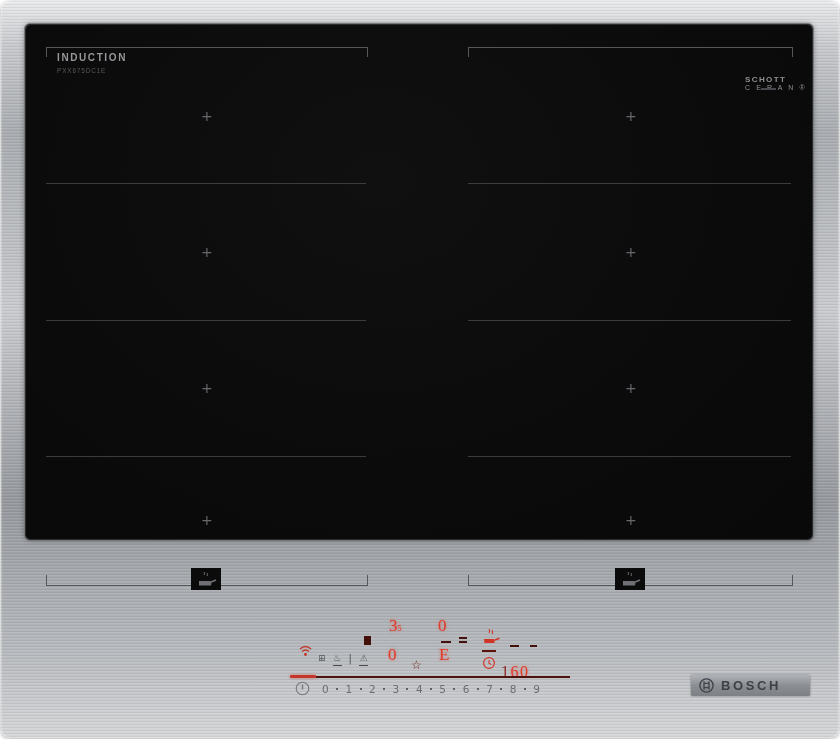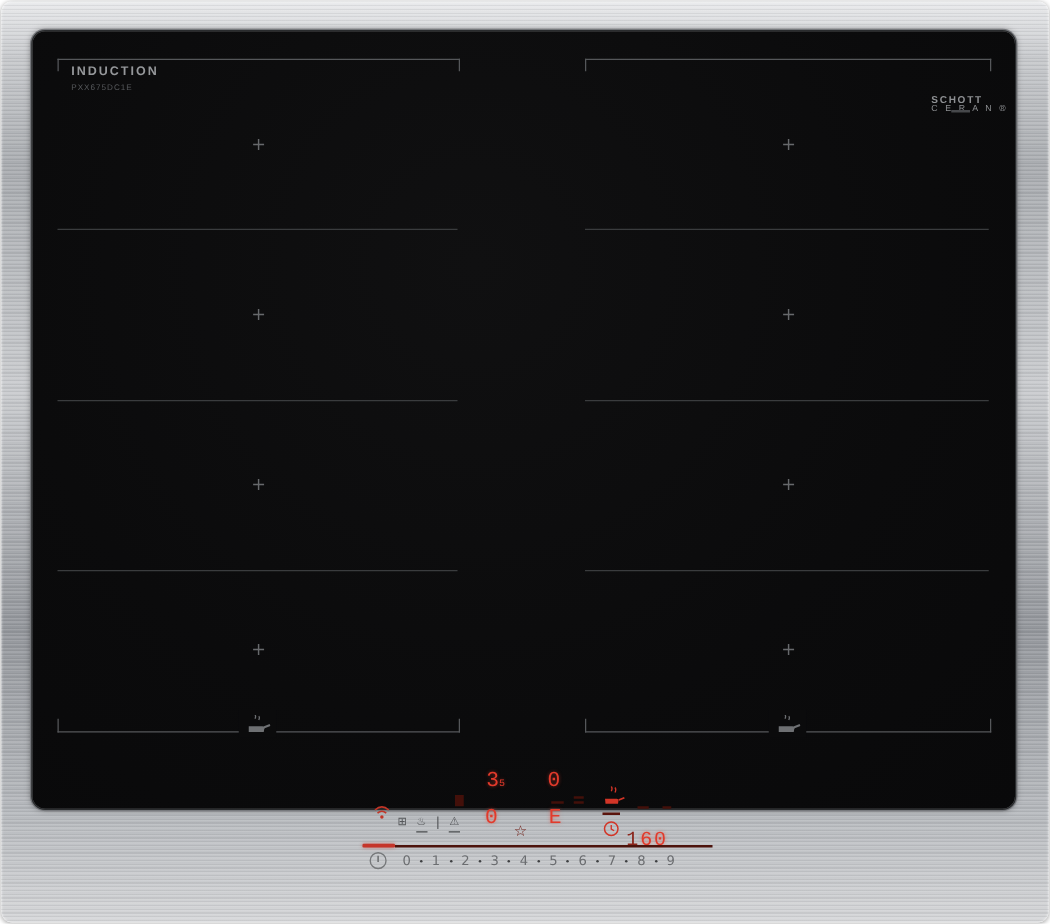--- a/index.html
+++ b/index.html
@@ -8,21 +8,21 @@
 
   
   .frame{position:absolute;inset:1px;border-radius:9px;
     background:linear-gradient(180deg,#e9eaec 0%,#c7c9cc 6%,#a8abaf 18%,#c9cbce 42%,#94979c 68%,#b6b9bd 88%,#d6d7d9 100%);
     box-shadow:0 1px 4px rgba(0,0,0,.35), inset 0 0 2px rgba(255,255,255,.9);}
   .frame::before{content:"";position:absolute;inset:0;border-radius:inherit;
     background:repeating-linear-gradient(0deg,
       rgba(255,255,255,.10) 0 1px, rgba(40,42,45,.07) 1px 2px, rgba(255,255,255,0) 2px 3px);}
 
   
-  .glass{position:absolute;left:26px;top:25px;width:786px;height:622px;border-radius:10px;
+  .glass{position:absolute;left:26px;top:25px;width:786px;height:514px;border-radius:4px;
     background:radial-gradient(ellipse at 45% 30%, #101011 0%, #0b0b0c 60%, #09090a 100%);
     box-shadow:0 0 0 1px #2a2c2e, 0 0 0 2px #77797d, 0 0 6px rgba(0,0,0,.6);}
 
   
   .bracket-top{position:absolute;height:9px;
     border-top:1px solid #55575a;border-left:1px solid #55575a;border-right:1px solid #55575a;}
   .bracket-bottom{position:absolute;height:10px;
     border-bottom:1px solid #55575a;border-left:1px solid #55575a;border-right:1px solid #55575a;}
   .divider{position:absolute;height:1px;background:#3a3c3e;}
   .plus{position:absolute;color:#67696c;font-size:14px;font-weight:400;line-height:1;
@@ -33,21 +33,21 @@
   
   .induction{position:absolute;left:57px;top:52px;color:#95979a;font-size:10px;
              letter-spacing:1.6px;font-weight:600;}
   .model{position:absolute;left:57px;top:66px;color:#57595c;font-size:6.5px;letter-spacing:.8px;}
   .schott{position:absolute;left:745px;top:55px;color:#8e9093;text-align:left;line-height:1.15;}
   .schott .l1{font-size:8px;letter-spacing:1.4px;font-weight:700;margin-top:20px;}
   .schott .l2{font-size:7px;letter-spacing:2.1px;}
   .schott-sub{position:absolute;left:761px;top:88px;width:15px;height:2px;background:#46484b;}
 
   
-  .seg{position:absolute;font-family:Liberation Mono, monospace;
+  .seg{position:absolute;font-family:Liberation Serif, serif;
        color:#e23a2b;text-shadow:0 0 3px rgba(226,58,43,.55);line-height:1;text-align:center;}
   .seg .sub{font-size:8px;vertical-align:baseline;}
   .seg-dim{color:#8a251b;text-shadow:none;}
   .star{position:absolute;color:#6e1a12;font-size:12px;line-height:1;
         font-family:"DejaVu Sans",sans-serif;}
   .dim-block{position:absolute;background:#43100a;}
   .icon-cluster{position:absolute;left:318px;top:654px;display:flex;gap:7px;align-items:flex-start;
         color:#55575a;font-size:9px;line-height:1;font-family:"DejaVu Sans",sans-serif;}
   .icon-cluster .col{display:flex;flex-direction:column;align-items:center;gap:2px;}
   .icon-cluster .ubar{width:9px;height:1px;background:#4a4c4e;}
@@ -200,13 +200,22 @@
       <i class="sep"></i>
     <span>6</span>
       <i class="sep"></i>
     <span>7</span>
       <i class="sep"></i>
     <span>8</span>
       <i class="sep"></i>
     <span>9</span>
   </div>
 
+  <div class="bosch-bar">
+    <span>
+      <svg width="15" height="15" viewBox="0 0 15 15" style="display:block;">
+        <circle cx="7.5" cy="7.5" r="6.6" stroke="#41464d" stroke-width="1.4" fill="none"></circle>
+        <path d="M5 3.2 v8.6 M10 3.2 v8.6 M5 5.4 h5 M5 9.6 h5" stroke="#41464d" stroke-width="1.3" fill="none"></path>
+      </svg>
+    </span>
+    <span class="bosch-text">BOSCH</span>
+  </div>
 </div>
 
 </body></html>

